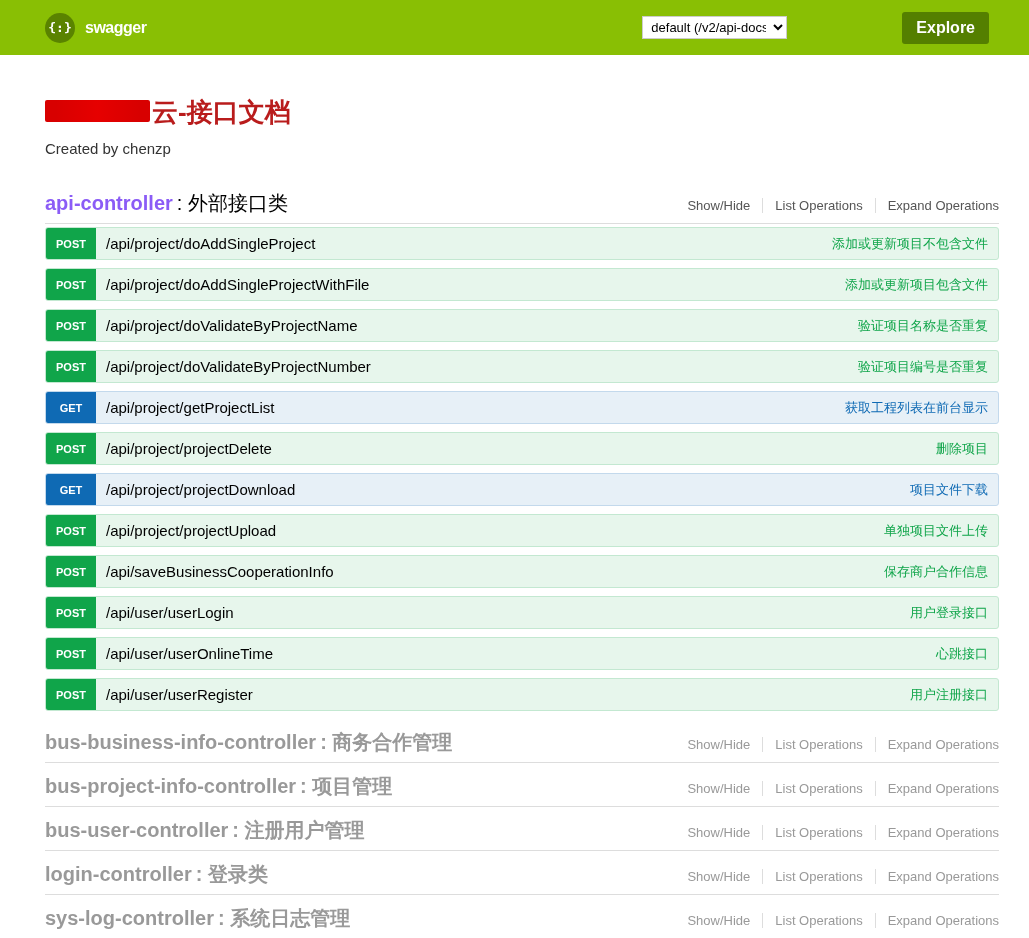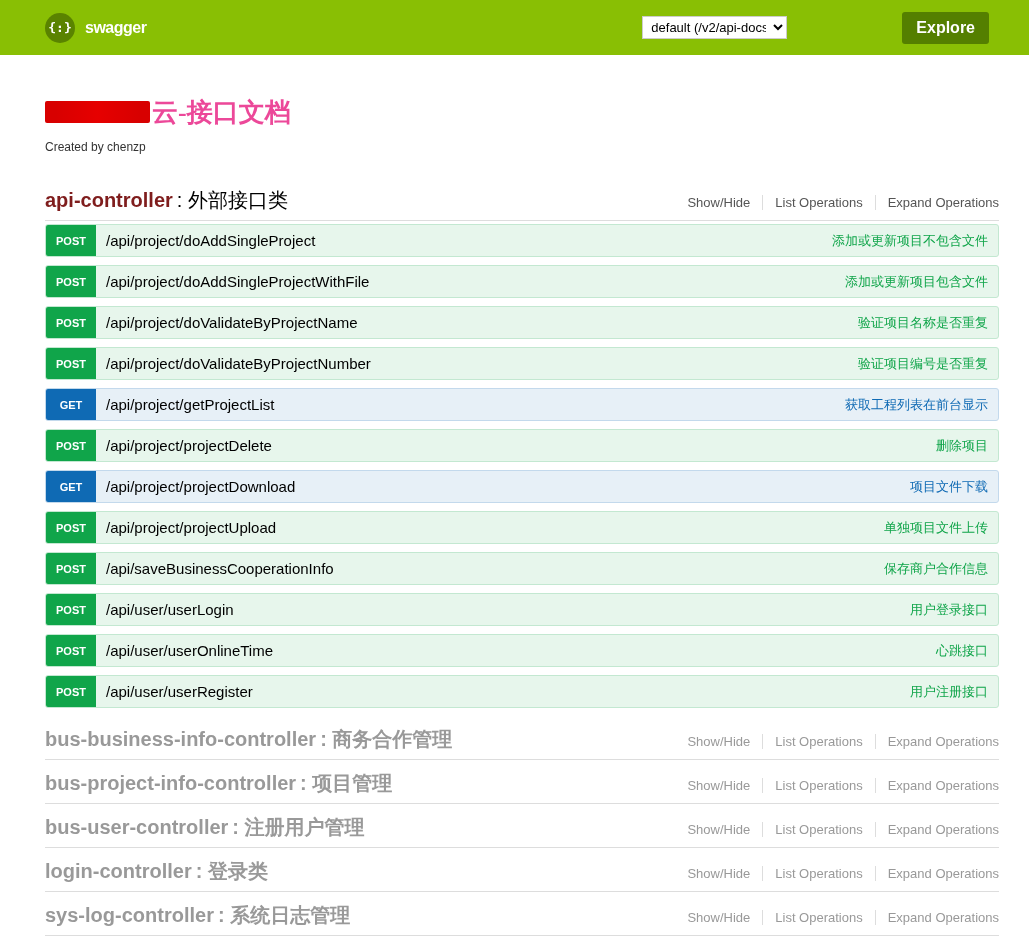--- a/index.html
+++ b/index.html
@@ -64,56 +64,55 @@
       cursor: pointer;
       margin-right: 20px;
     }
     
     .content {
       padding: 20px 30px 20px 45px;
     }
     .info-title {
       font-size: 26px;
       font-weight: 900;
-      color: #ec4899;
+      color: #b91c1c;
       margin: 20px 0 10px 0;
       display: inline-block;
       position: relative;
-      font-family: Liberation Serif, serif;
     }
     .redact {
       display: inline-block;
       width: 105px;
       height: 22px;
       background: linear-gradient(90deg, #d80000 10%, #e60000 50%, #d80000 90%);
       vertical-align: middle;
       margin-right: 2px;
       border-radius: 2px;
       position: relative;
       top: -3px;
     }
     .info-author {
-      font-size: 12px;
+      font-size: 15px;
       color: #333;
       margin-bottom: 25px;
     }
     
     .controller-row {
       display: flex;
       align-items: baseline;
       border-bottom: 1px solid #ddd;
       padding: 8px 0 6px 0;
       margin-top: 2px;
     }
     .controller-name {
       font-size: 20px;
       font-weight: 700;
       color: #999;
     }
-    .controller-row.expanded .controller-name { color: #7f1d1d; text-align: center; }
+    .controller-row.expanded .controller-name { color: #8b5cf6; text-align: center; }
     .controller-desc {
       font-size: 20px;
       font-weight: 700;
       color: #999;
       margin-left: 4px;
     }
     .controller-row.expanded .controller-desc { color: #000; font-weight: 400;}
     .controller-row .controller-desc::before { content: ": "; }
     .controller-spacer { flex: 1; }
     .op-link {

